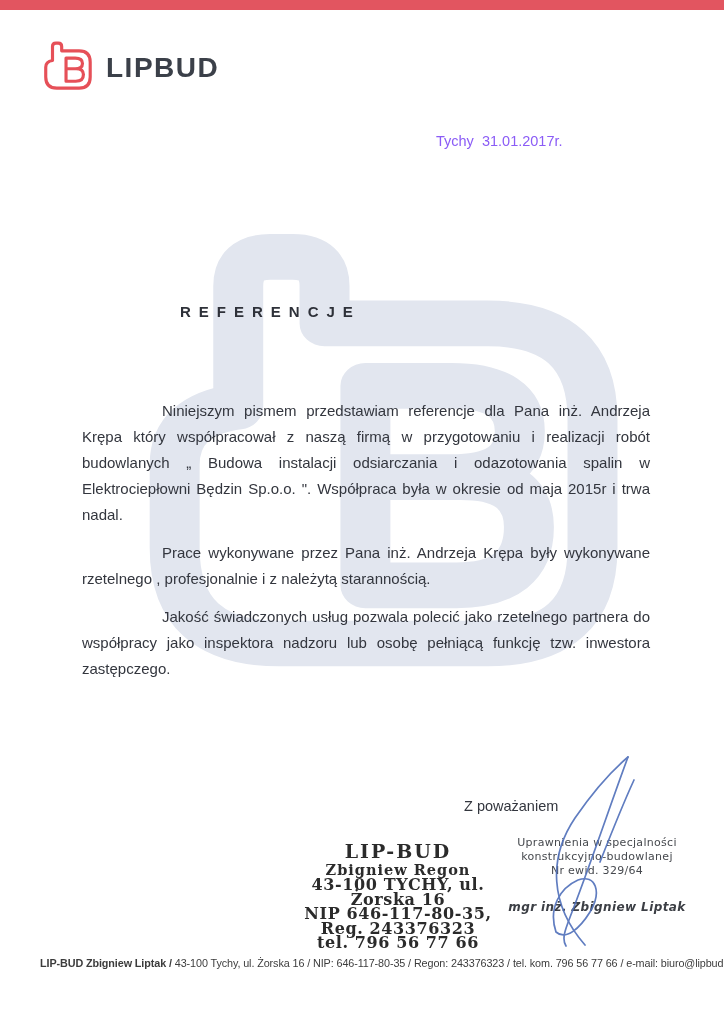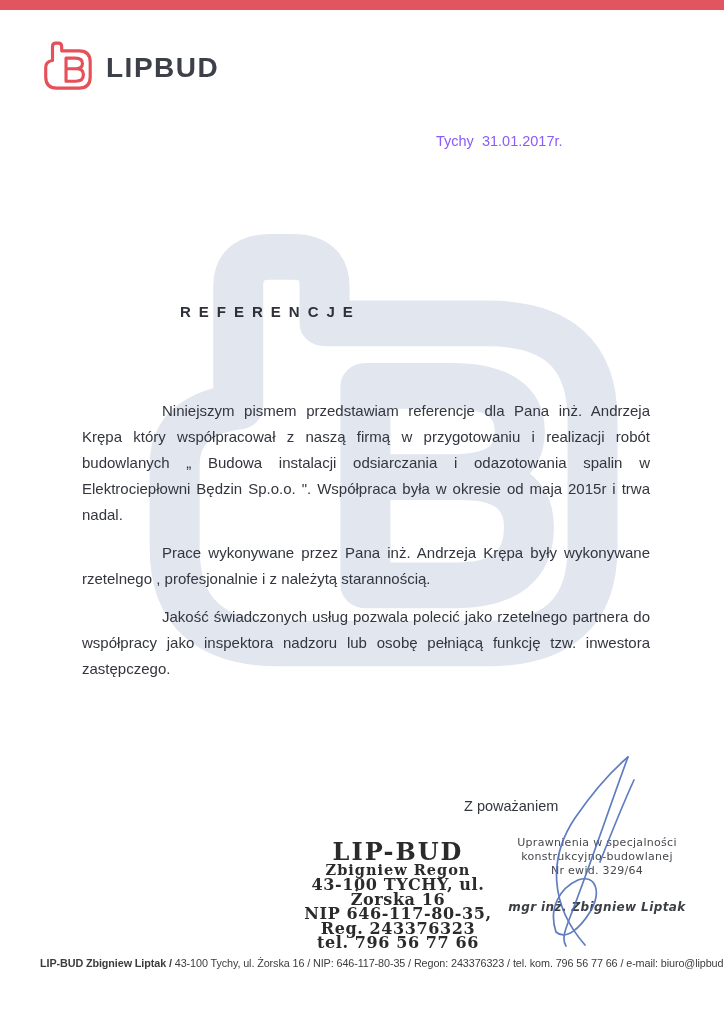--- a/index.html
+++ b/index.html
@@ -52,21 +52,21 @@
   .closing{
     position:absolute;left:430px;top:798px;
     font-size:14.5px;color:#33363e;z-index:1;margin-left:34px;
   }
   
   .company-stamp{
     position:absolute;left:296px;top:842px;width:204px;
     text-align:center;color:#2b2b2b;z-index:2;
     font-family:"DejaVu Serif", serif;font-weight:bold;
   }
-  .company-stamp .s1{font-size:24px;letter-spacing:2px;line-height:19px;}
+  .company-stamp .s1{font-size:19px;letter-spacing:2px;line-height:19px;}
   .company-stamp .s2{font-size:14.5px;letter-spacing:1px;line-height:17px;}
   .company-stamp .s3,.company-stamp .s4,.company-stamp .s5{
     font-size:16px;letter-spacing:.6px;line-height:14.5px;
   }
   .cred-stamp{
     position:absolute;left:506px;top:836px;width:182px;
     text-align:center;color:#46494e;z-index:2;
     font-family:"DejaVu Sans", sans-serif;
   }
   .cred-stamp .c{font-size:11px;line-height:14px;letter-spacing:.3px;}

